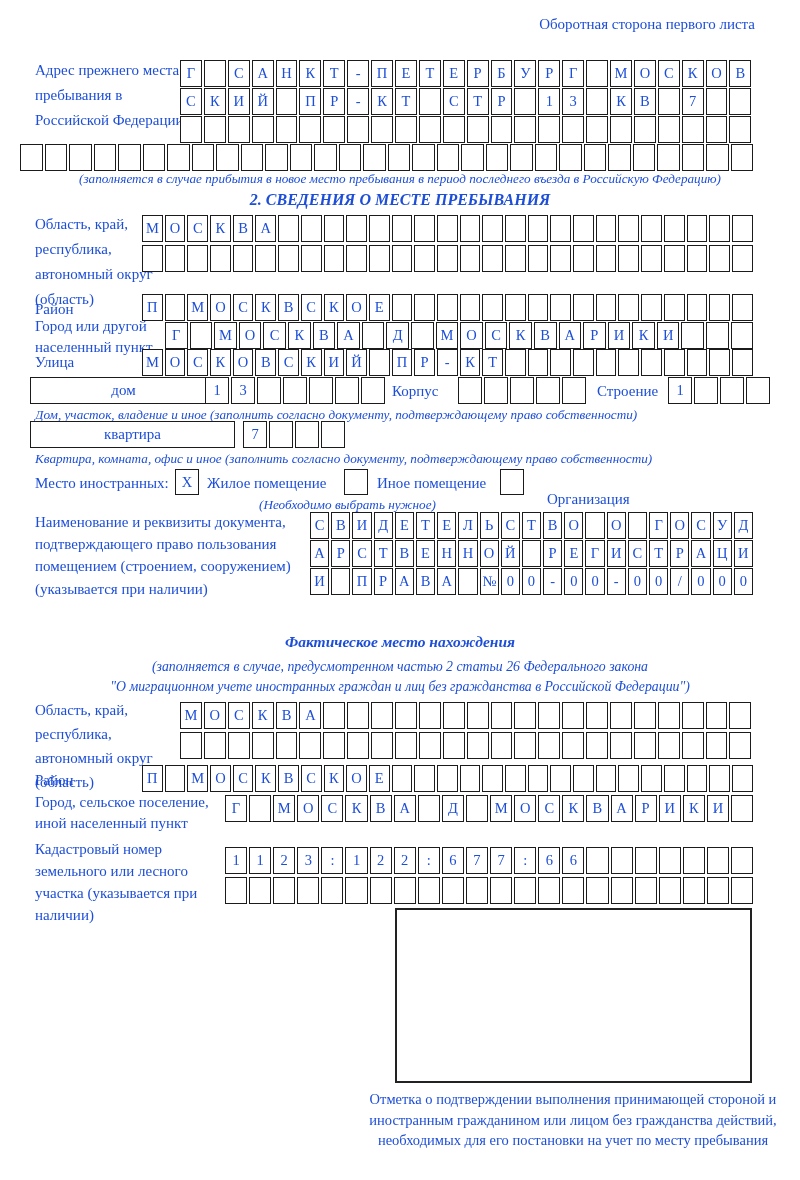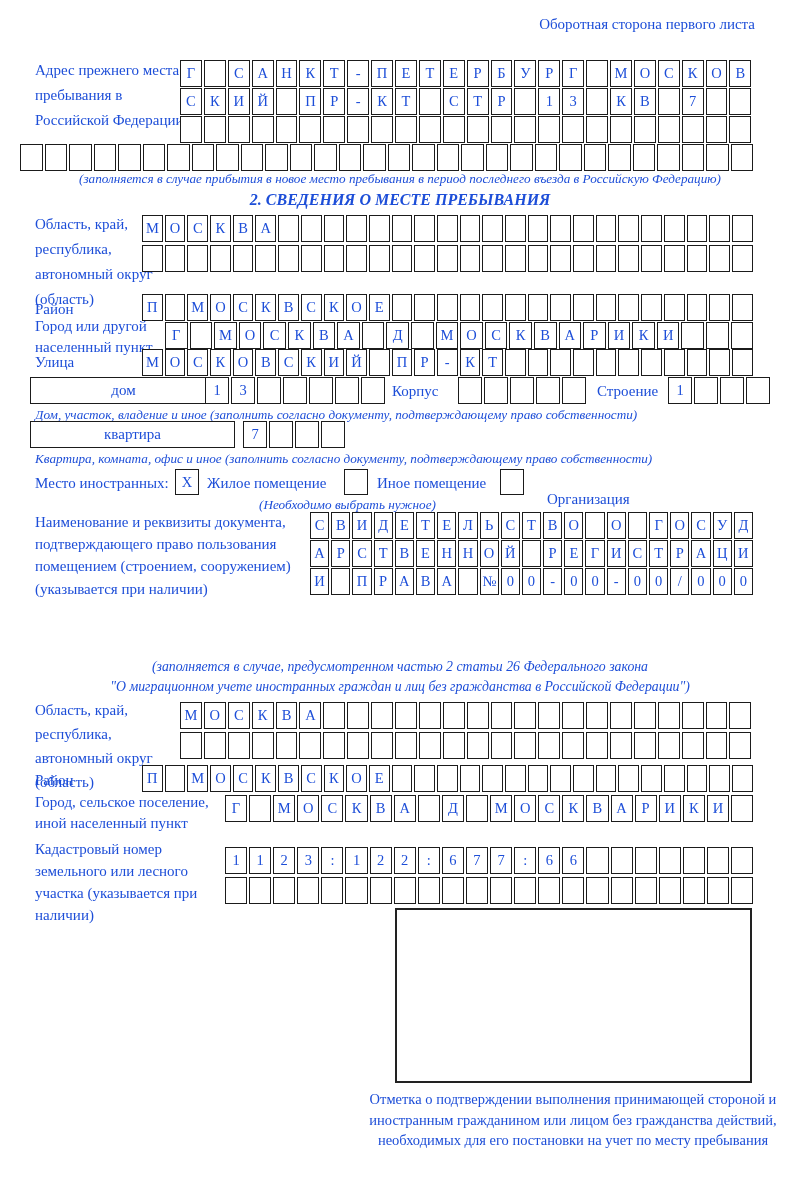--- a/index.html
+++ b/index.html
@@ -410,20 +410,21 @@
       <span class="cell">0</span>
       <span class="cell">-</span>
       <span class="cell">0</span>
       <span class="cell">0</span>
       <span class="cell">/</span>
       <span class="cell">0</span>
       <span class="cell">0</span>
       <span class="cell">0</span>
     </div>
 
+  <div class="abs title center" style="left:0;top:633px;width:800px;font-size:15.5px;">Фактическое место нахождения</div>
   <div class="abs caption center" style="left:0;top:659px;width:800px;font-size:13.8px;">(заполняется в случае, предусмотренном частью 2 статьи 26 Федерального закона</div>
   <div class="abs caption center" style="left:0;top:679px;width:800px;font-size:13.8px;">"О миграционном учете иностранных граждан и лиц без гражданства в Российской Федерации")</div>
 
   <div class="abs label" style="left:35px;top:698px;width:155px;line-height:24px;">Область, край, республика, автономный округ (область)</div>
   <div class="cellrow w24" style="left:180px;top:702px;">
       <span class="cell">М</span>
       <span class="cell">О</span>
       <span class="cell">С</span>
       <span class="cell">К</span>
       <span class="cell">В</span>

